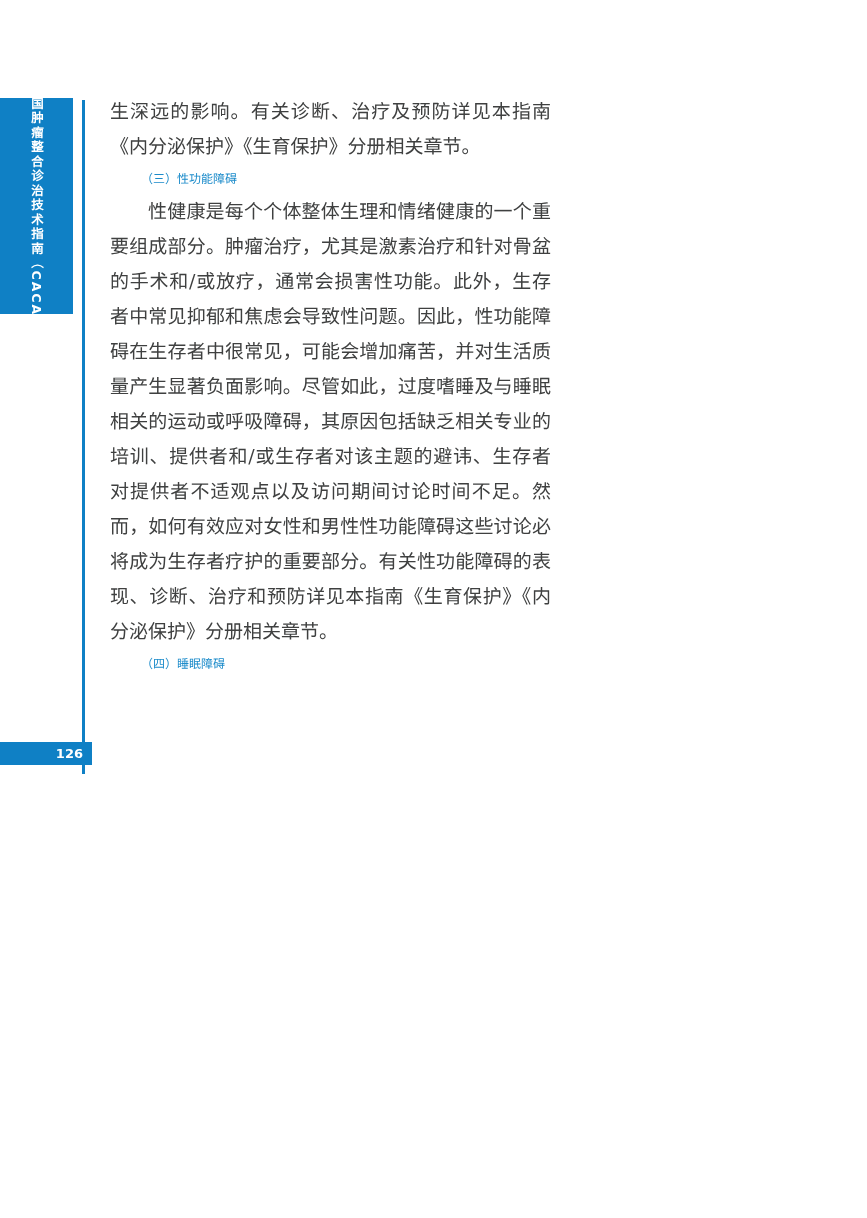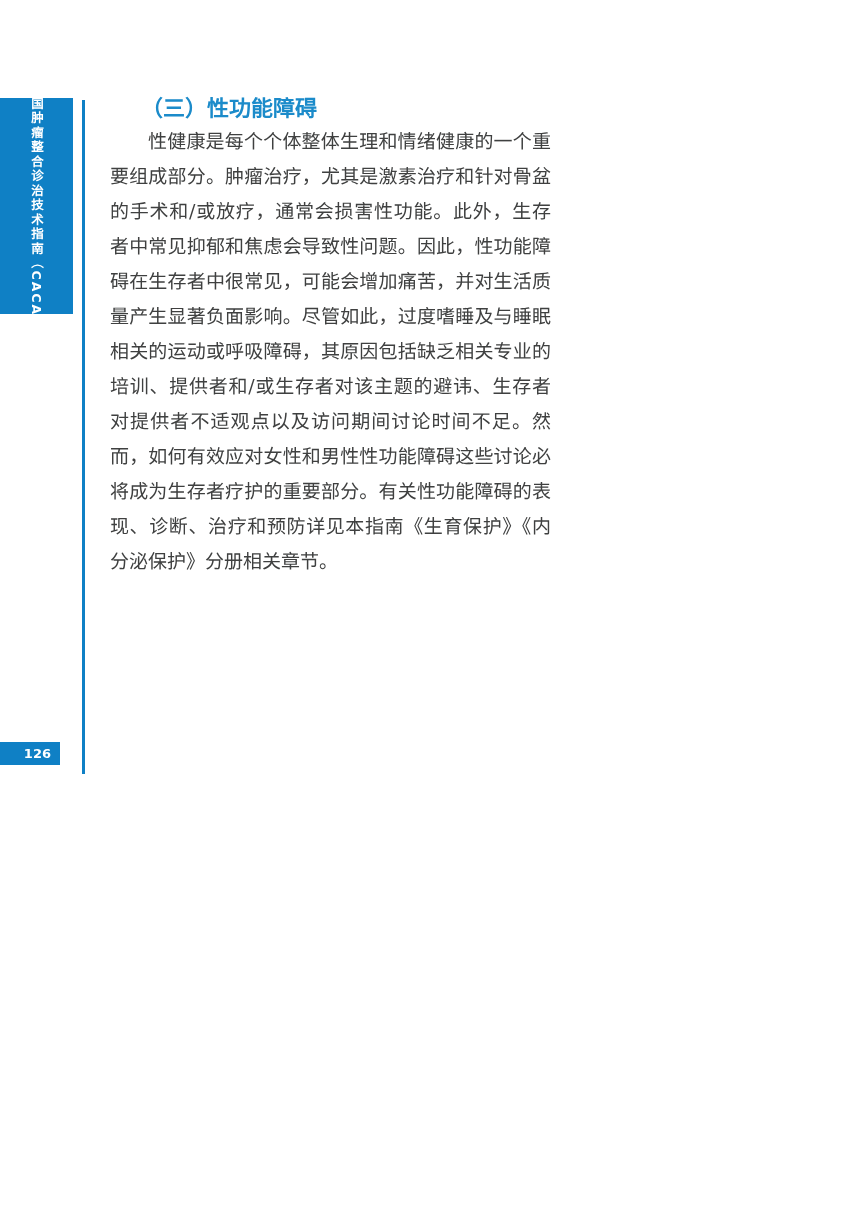--- a/index.html
+++ b/index.html
@@ -44,21 +44,21 @@
     width: 3px;
     height: 674px;
     background: var(--brand-blue, #0f80c5);
   }
 
   
   .page-badge {
     position: absolute;
     left: 0;
     top: 742px;
-    width: 60px;
+    width: 92px;
     height: 23px;
     box-sizing: border-box;
     background: var(--brand-blue, #0f80c5);
     color: #ffffff;
     font-family: "DejaVu Sans", sans-serif;
     font-weight: bold;
     font-size: 13px;
     line-height: 23px;
     text-align: right;
     padding-right: 9px;
@@ -76,44 +76,46 @@
     text-align: justify;
     text-justify: inter-ideograph;
   }
   .content p { margin: 0; }
   .content p.indent { text-indent: 2em; }
 
   .section-heading {
     margin: 3px 0;
     padding-left: 31px;
     font-family: "DejaVu Sans", sans-serif;
-    font-weight: bold;
-    font-size: 22px;
+    font-weight: normal;
+    font-size: 12px;
     line-height: 24px;
     color: var(--heading-blue, #1b8bca);
     text-align: left;
   }
 </style>
 </head>
 <body>
 
 <div class="page">
 
   <div class="sidebar-box">
     <span class="sidebar-vtext">中国肿瘤整合诊治技术指南（CACA）</span>
   </div>
 
   <div class="divider-line"></div>
 
   <div class="page-badge">126</div>
 
   <div class="content">
 
+    <p>生深远的影响。有关诊断、治疗及预防详见本指南《内分泌保护》《生育保护》分册相关章节。</p>
 
     <h3 class="section-heading">（三）性功能障碍</h3>
 
     <p class="indent">性健康是每个个体整体生理和情绪健康的一个重要组成部分。肿瘤治疗，尤其是激素治疗和针对骨盆的手术和/或放疗，通常会损害性功能。此外，生存者中常见抑郁和焦虑会导致性问题。因此，性功能障碍在生存者中很常见，可能会增加痛苦，并对生活质量产生显著负面影响。尽管如此，过度嗜睡及与睡眠相关的运动或呼吸障碍，其原因包括缺乏相关专业的培训、提供者和/或生存者对该主题的避讳、生存者对提供者不适观点以及访问期间讨论时间不足。然而，如何有效应对女性和男性性功能障碍这些讨论必将成为生存者疗护的重要部分。有关性功能障碍的表现、诊断、治疗和预防详见本指南《生育保护》《内分泌保护》分册相关章节。</p>
 
+    <h3 class="section-heading">（四）睡眠障碍</h3>
 
 
   </div>
 
 </div>
 
 </body></html>

